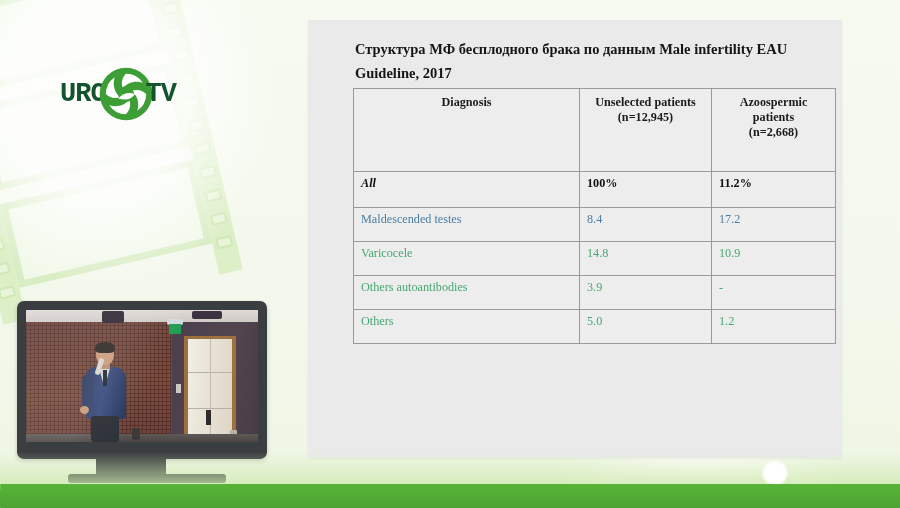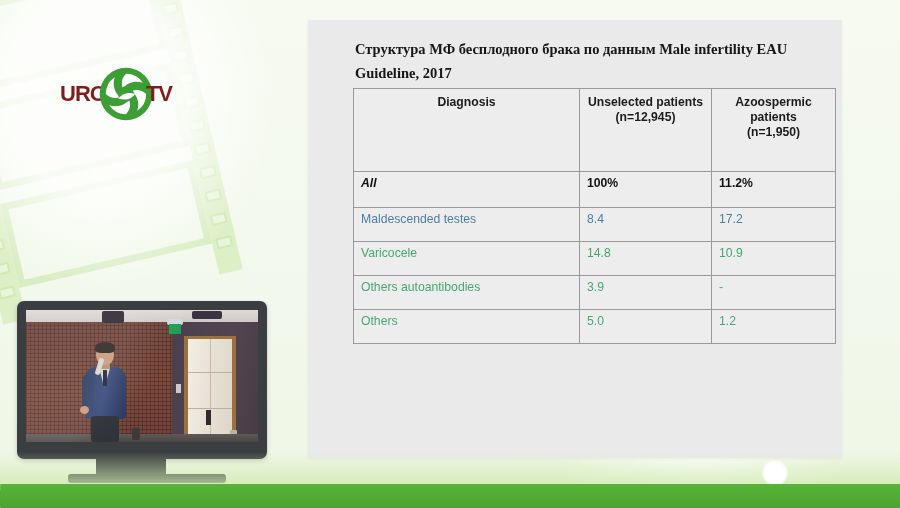--- a/index.html
+++ b/index.html
@@ -46,22 +46,22 @@
       linear-gradient(66deg, rgba(255,255,255,.18) 0 1px, rgba(255,255,255,0) 1px 100%),
       linear-gradient(95deg, rgba(255,255,255,.14) 0 1px, rgba(255,255,255,0) 1px 100%),
       linear-gradient(118deg, rgba(255,255,255,.16) 0 1px, rgba(255,255,255,0) 1px 100%);}
   .pale-band{position:absolute;left:0;bottom:24px;width:900px;height:32px;
     background:linear-gradient(180deg,rgba(255,255,255,0) 0%, rgba(208,233,176,.75) 100%);}
   .glow-dot{position:absolute;left:762px;bottom:22px;width:26px;height:26px;border-radius:50%;
     background:radial-gradient(circle,#ffffff 0 55%,rgba(255,255,255,.25) 75%,rgba(255,255,255,0) 100%);}
 
   
   .logo{position:absolute;left:60px;top:66px;display:flex;align-items:center;}
-  .logo-word{font-family:Liberation Sans, sans-serif;font-size:22px;font-weight:700;
-    color:#7f1d1d;letter-spacing:-1px;}
+  .logo-word{font-family:Liberation Mono, monospace;font-size:27px;font-weight:700;
+    color:#14532d;letter-spacing:-1px;}
   .logo-mark{width:56px;height:56px;margin:0 -8px;}
 
   
   .monitor{position:absolute;left:17px;top:301px;width:250px;height:158px;
     background:#3b3e41;border-radius:7px;padding:9px 9px 17px 9px;box-sizing:border-box;
     box-shadow:0 2px 5px rgba(0,0,0,.18);}
   .screen{position:relative;width:232px;height:132px;overflow:hidden;background:#3a3140;}
   .stand-neck{position:absolute;left:96px;top:459px;width:70px;height:16px;background:#3b3e41;}
   .stand-base{position:absolute;left:68px;top:474px;width:158px;height:9px;background:#33363a;
     border-radius:3px;}
@@ -119,21 +119,21 @@
 
   
   .slide{position:absolute;left:308px;top:20px;width:534px;height:438px;
     background:#eaeaea;box-shadow:0 1px 3px rgba(0,0,0,.06);}
   .slide-title{position:absolute;left:47px;top:17px;width:472px;
     font-family:"Liberation Serif",serif;font-weight:700;font-size:14.5px;
     line-height:24px;color:#161616;}
 
   .tbl{position:absolute;left:45px;top:68px;width:482px;
     border-collapse:collapse;table-layout:fixed;
-    font-family:Liberation Sans, sans-serif;background:#ededed;}
+    font-family:Liberation Serif, serif;background:#ededed;}
   .tbl td,.tbl th{border:1px solid #9a9a9a;padding:4px 7px;vertical-align:top;
     font-size:12.2px;}
   .tbl th{text-align:center;font-weight:700;color:#1b1b1b;font-size:12.2px;
     line-height:15px;height:72px;vertical-align:top;padding-top:6px;}
   .col-a{width:226px;}
   .col-b{width:132px;}
   .col-c{width:124px;}
   .r-all td{font-weight:700;color:#111;height:27px;}
   .r-all td.nm{font-style:italic;margin-left:28px;}
   .d-row td{height:25px;}
@@ -238,21 +238,21 @@
           <th>
             <span>Diagnosis</span>
           </th>
           <th>
             <span>Unselected patients</span><br>
             <span>(n=12,945)</span>
           </th>
           <th>
             <span>Azoospermic</span><br>
             <span>patients</span><br>
-            <span>(n=1,950)</span>
+            <span>(n=2,668)</span>
           </th>
         </tr>
       </thead>
       <tbody>
         <tr class="r-all">
           <td class="nm">All</td>
           <td>100%</td>
           <td>11.2%</td>
         </tr>
         <tr class="d-row blue">

